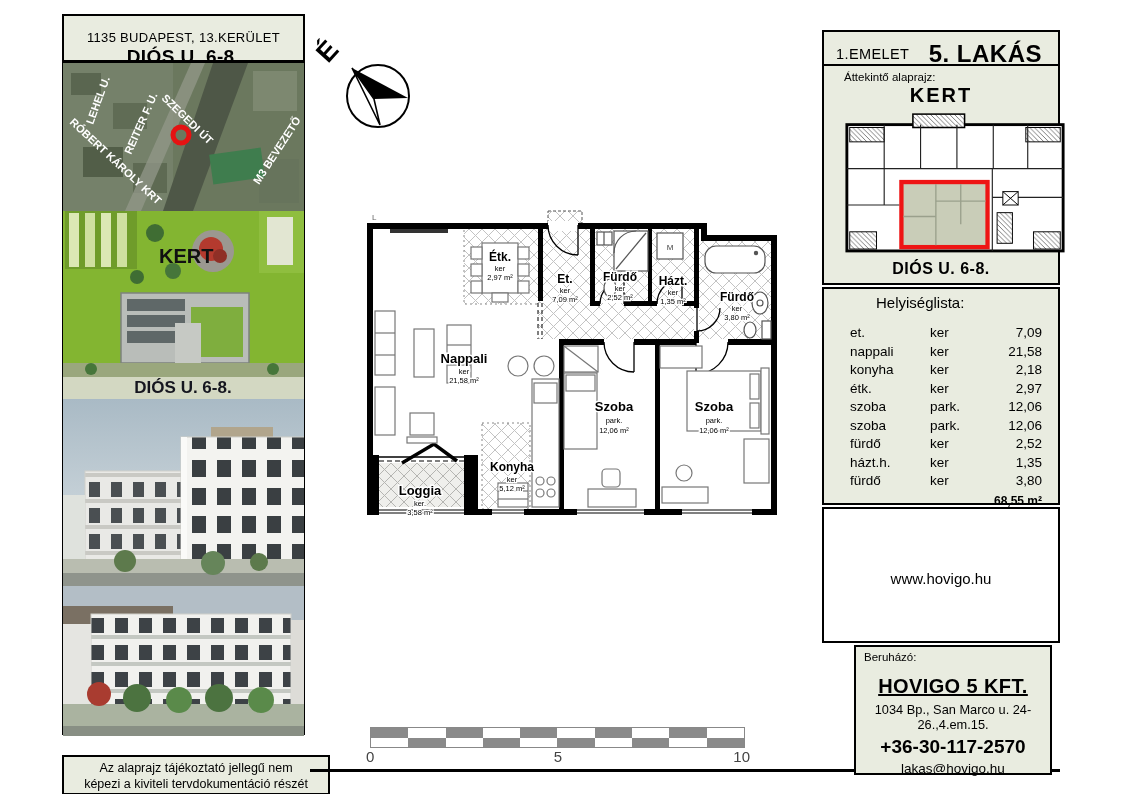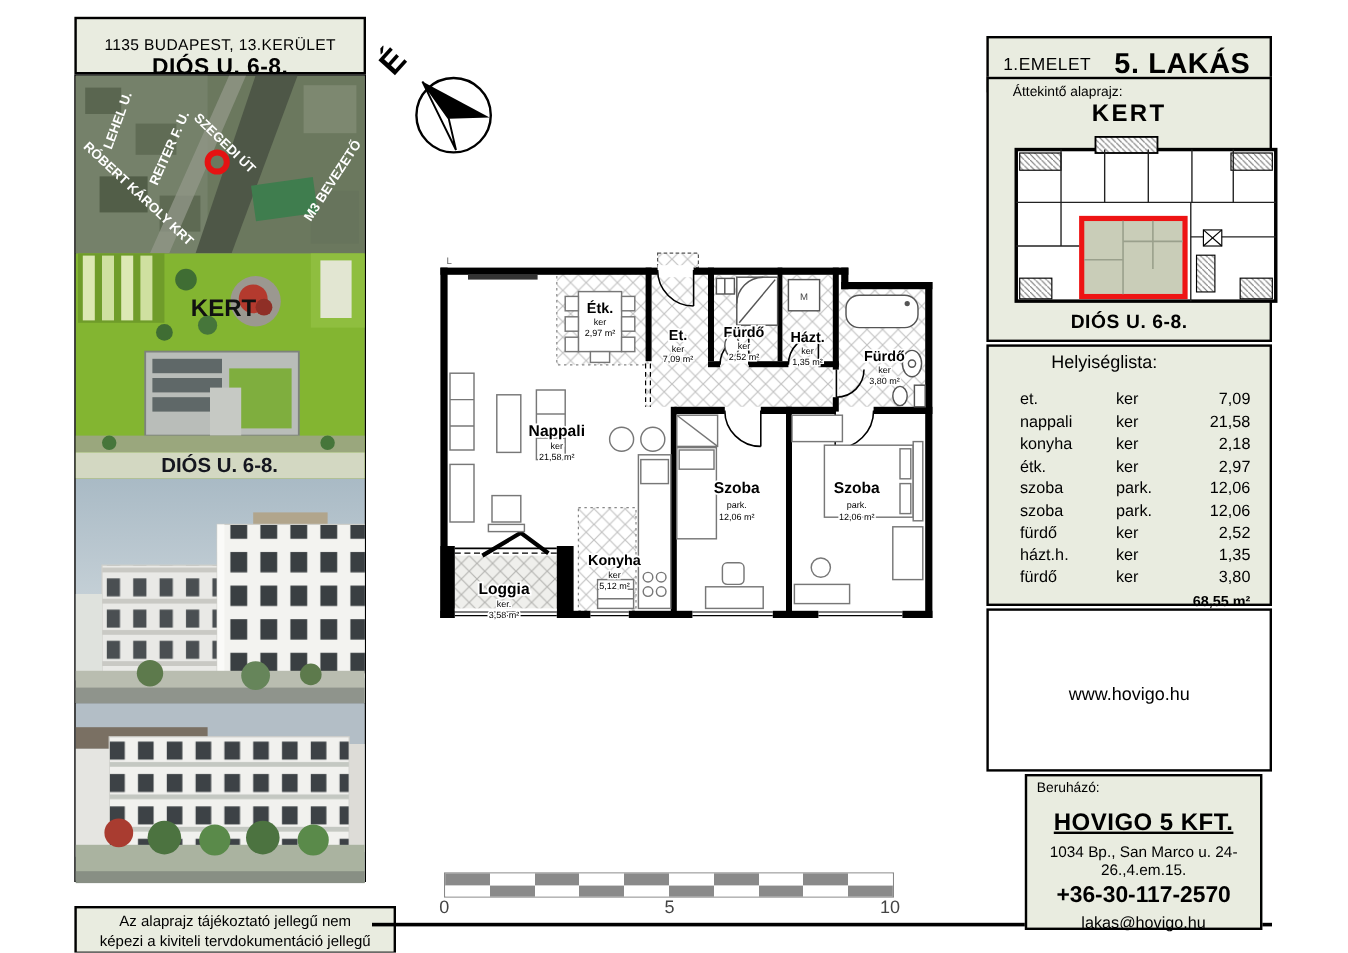--- a/index.html
+++ b/index.html
@@ -169,21 +169,21 @@
       <circle cx="74" cy="112" r="14" fill="#4c7340"></circle>
       <circle cx="116" cy="114" r="13" fill="#5a8a4a"></circle>
       <circle cx="156" cy="112" r="14" fill="#4c7340"></circle>
       <circle cx="198" cy="114" r="13" fill="#5a8a4a"></circle>
       <rect x="0" y="140" width="241" height="10" fill="#888f84"></rect>
     </svg>
   </div>
 
   <div class="box" id="lp-disclaimer">
     <div>Az alaprajz tájékoztató jellegű nem</div>
-    <div>képezi a kiviteli tervdokumentáció jellegű</div>
+    <div>képezi a kiviteli tervdokumentáció részét</div>
   </div>
 
   <svg id="north" width="118" height="114" viewBox="0 0 118 114">
     <circle cx="66" cy="68" r="31" fill="none" stroke="#000" stroke-width="2"></circle>
     <polygon points="40,40 96,70 62,71" fill="#000"></polygon>
     <polygon points="40,40 68,97 62,71" fill="#fff" stroke="#000" stroke-width="1.6"></polygon>
     <text transform="translate(16,36) rotate(-48)" font-size="27" font-weight="bold" font-family="Liberation Sans, sans-serif">É</text>
   </svg>
 
   <svg id="plan" width="442" height="347" viewBox="0 0 442 347">

